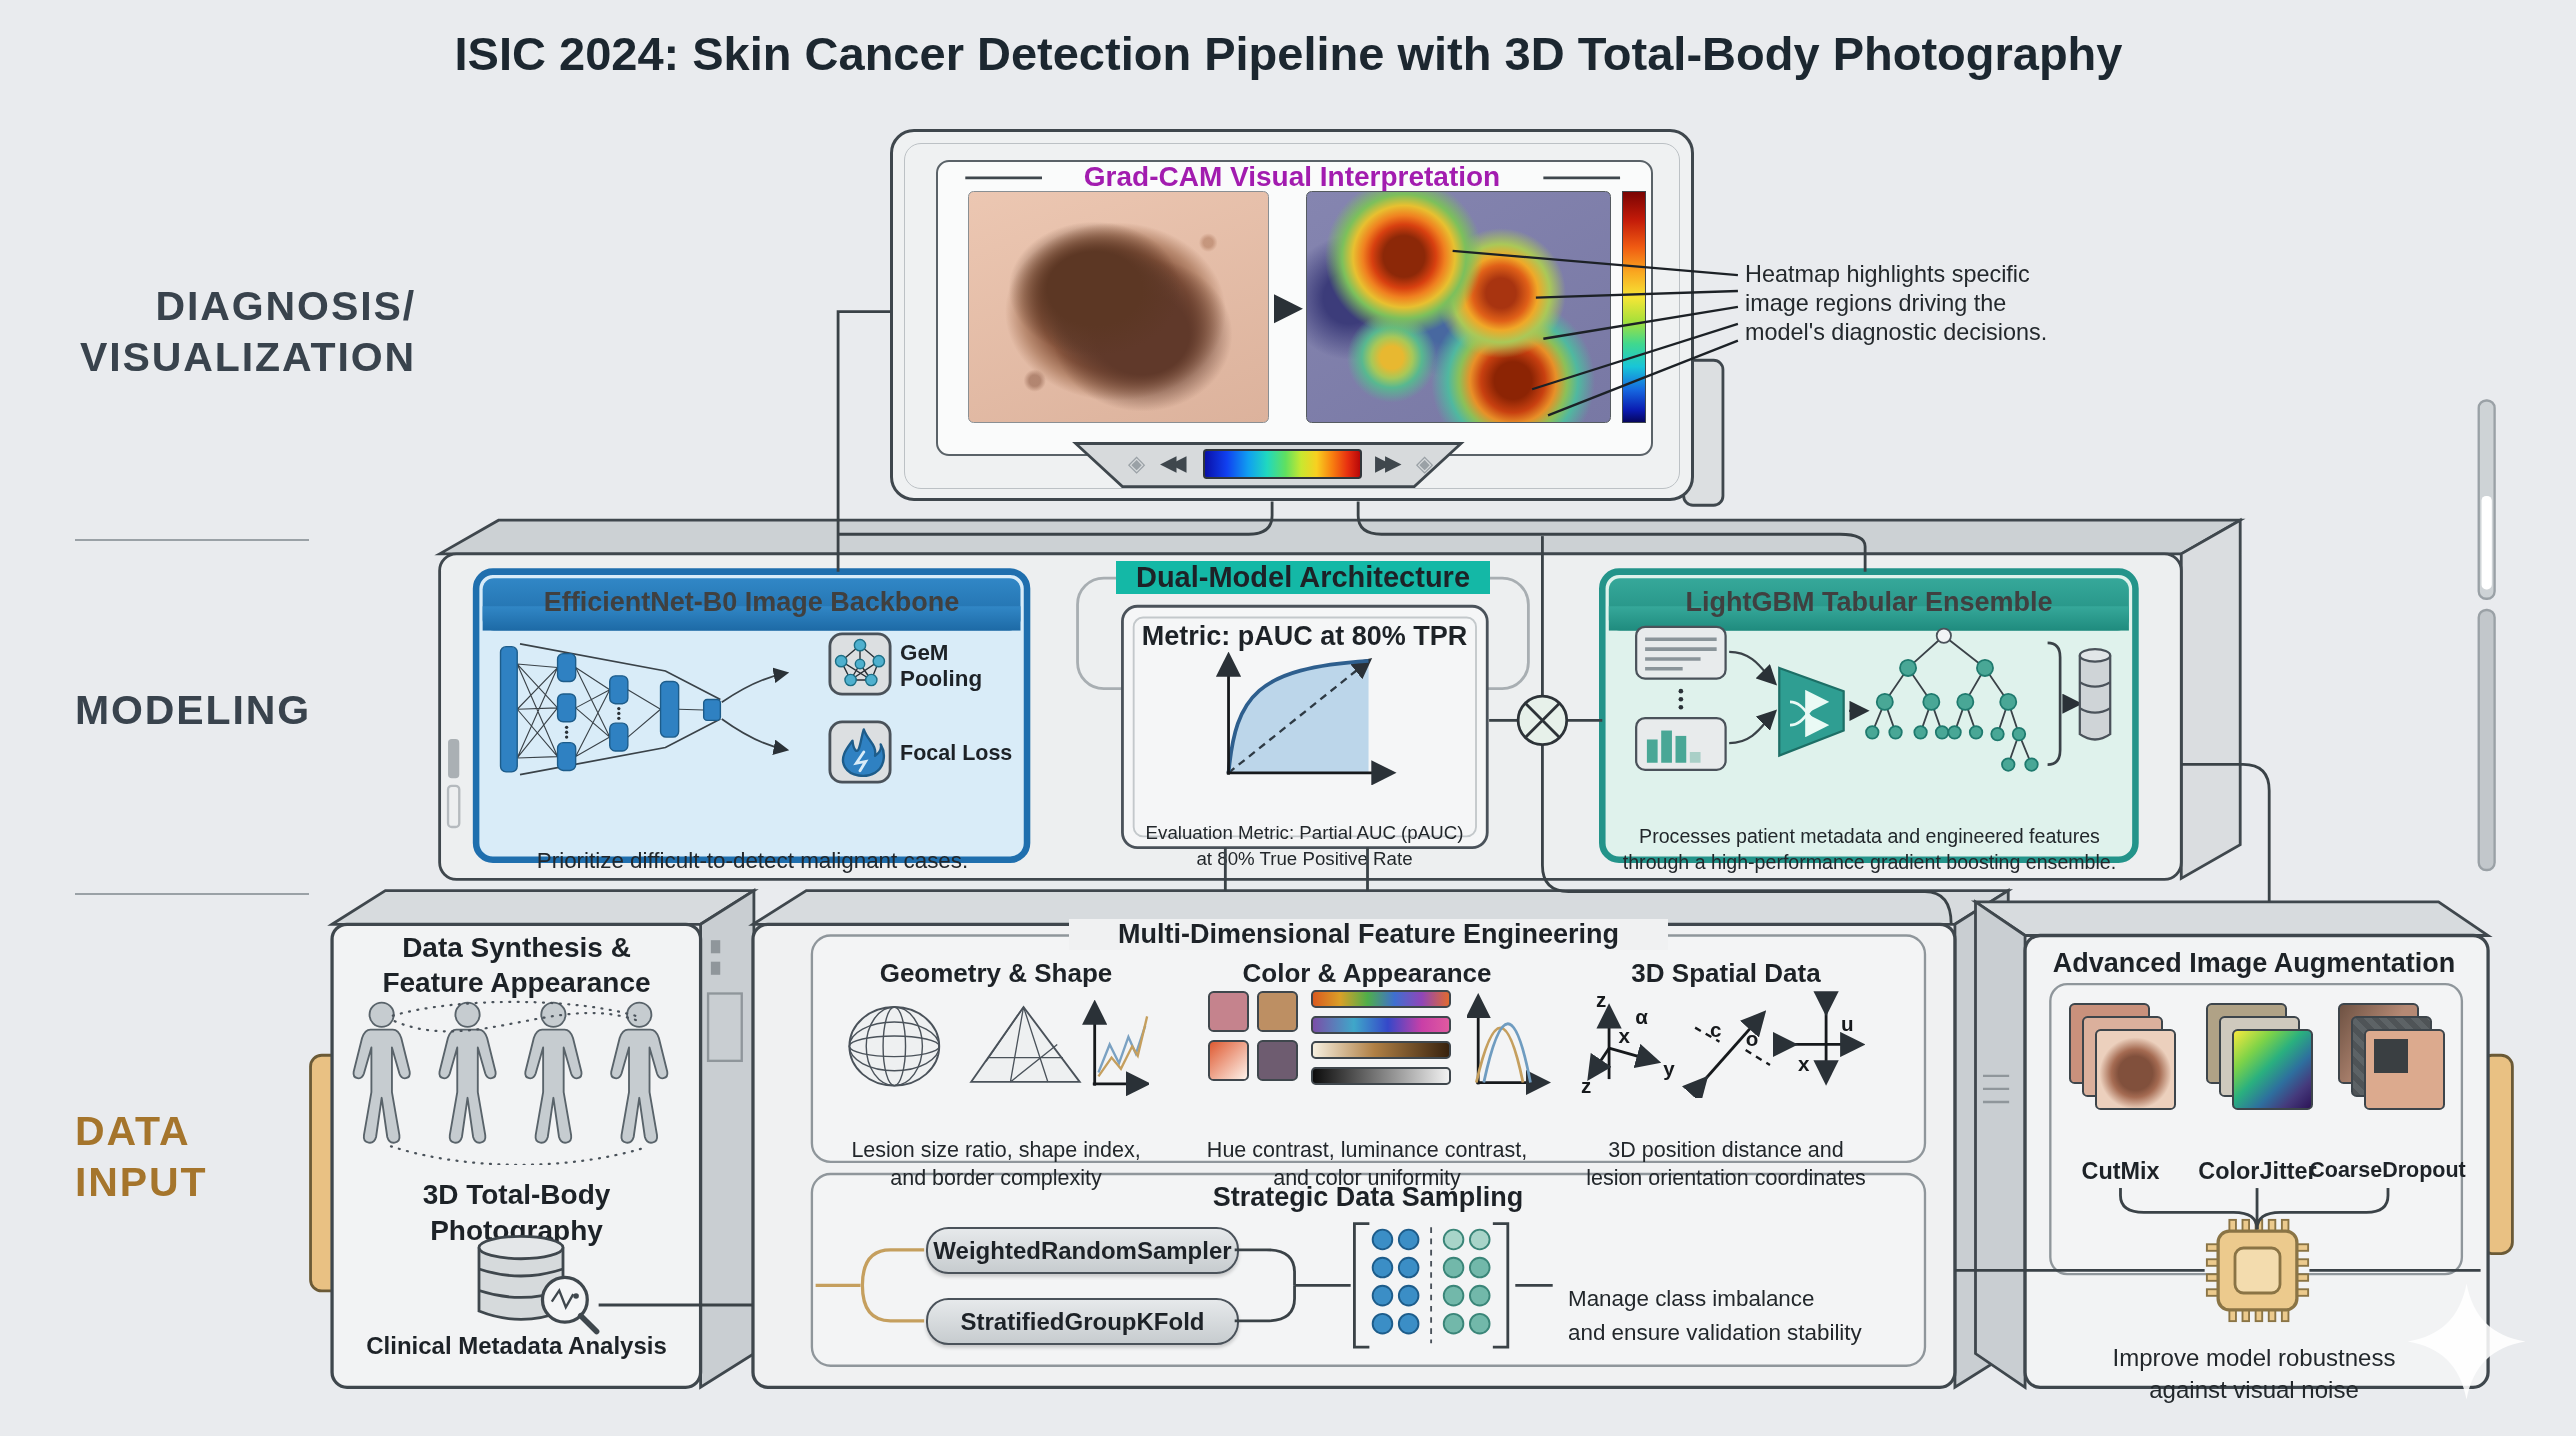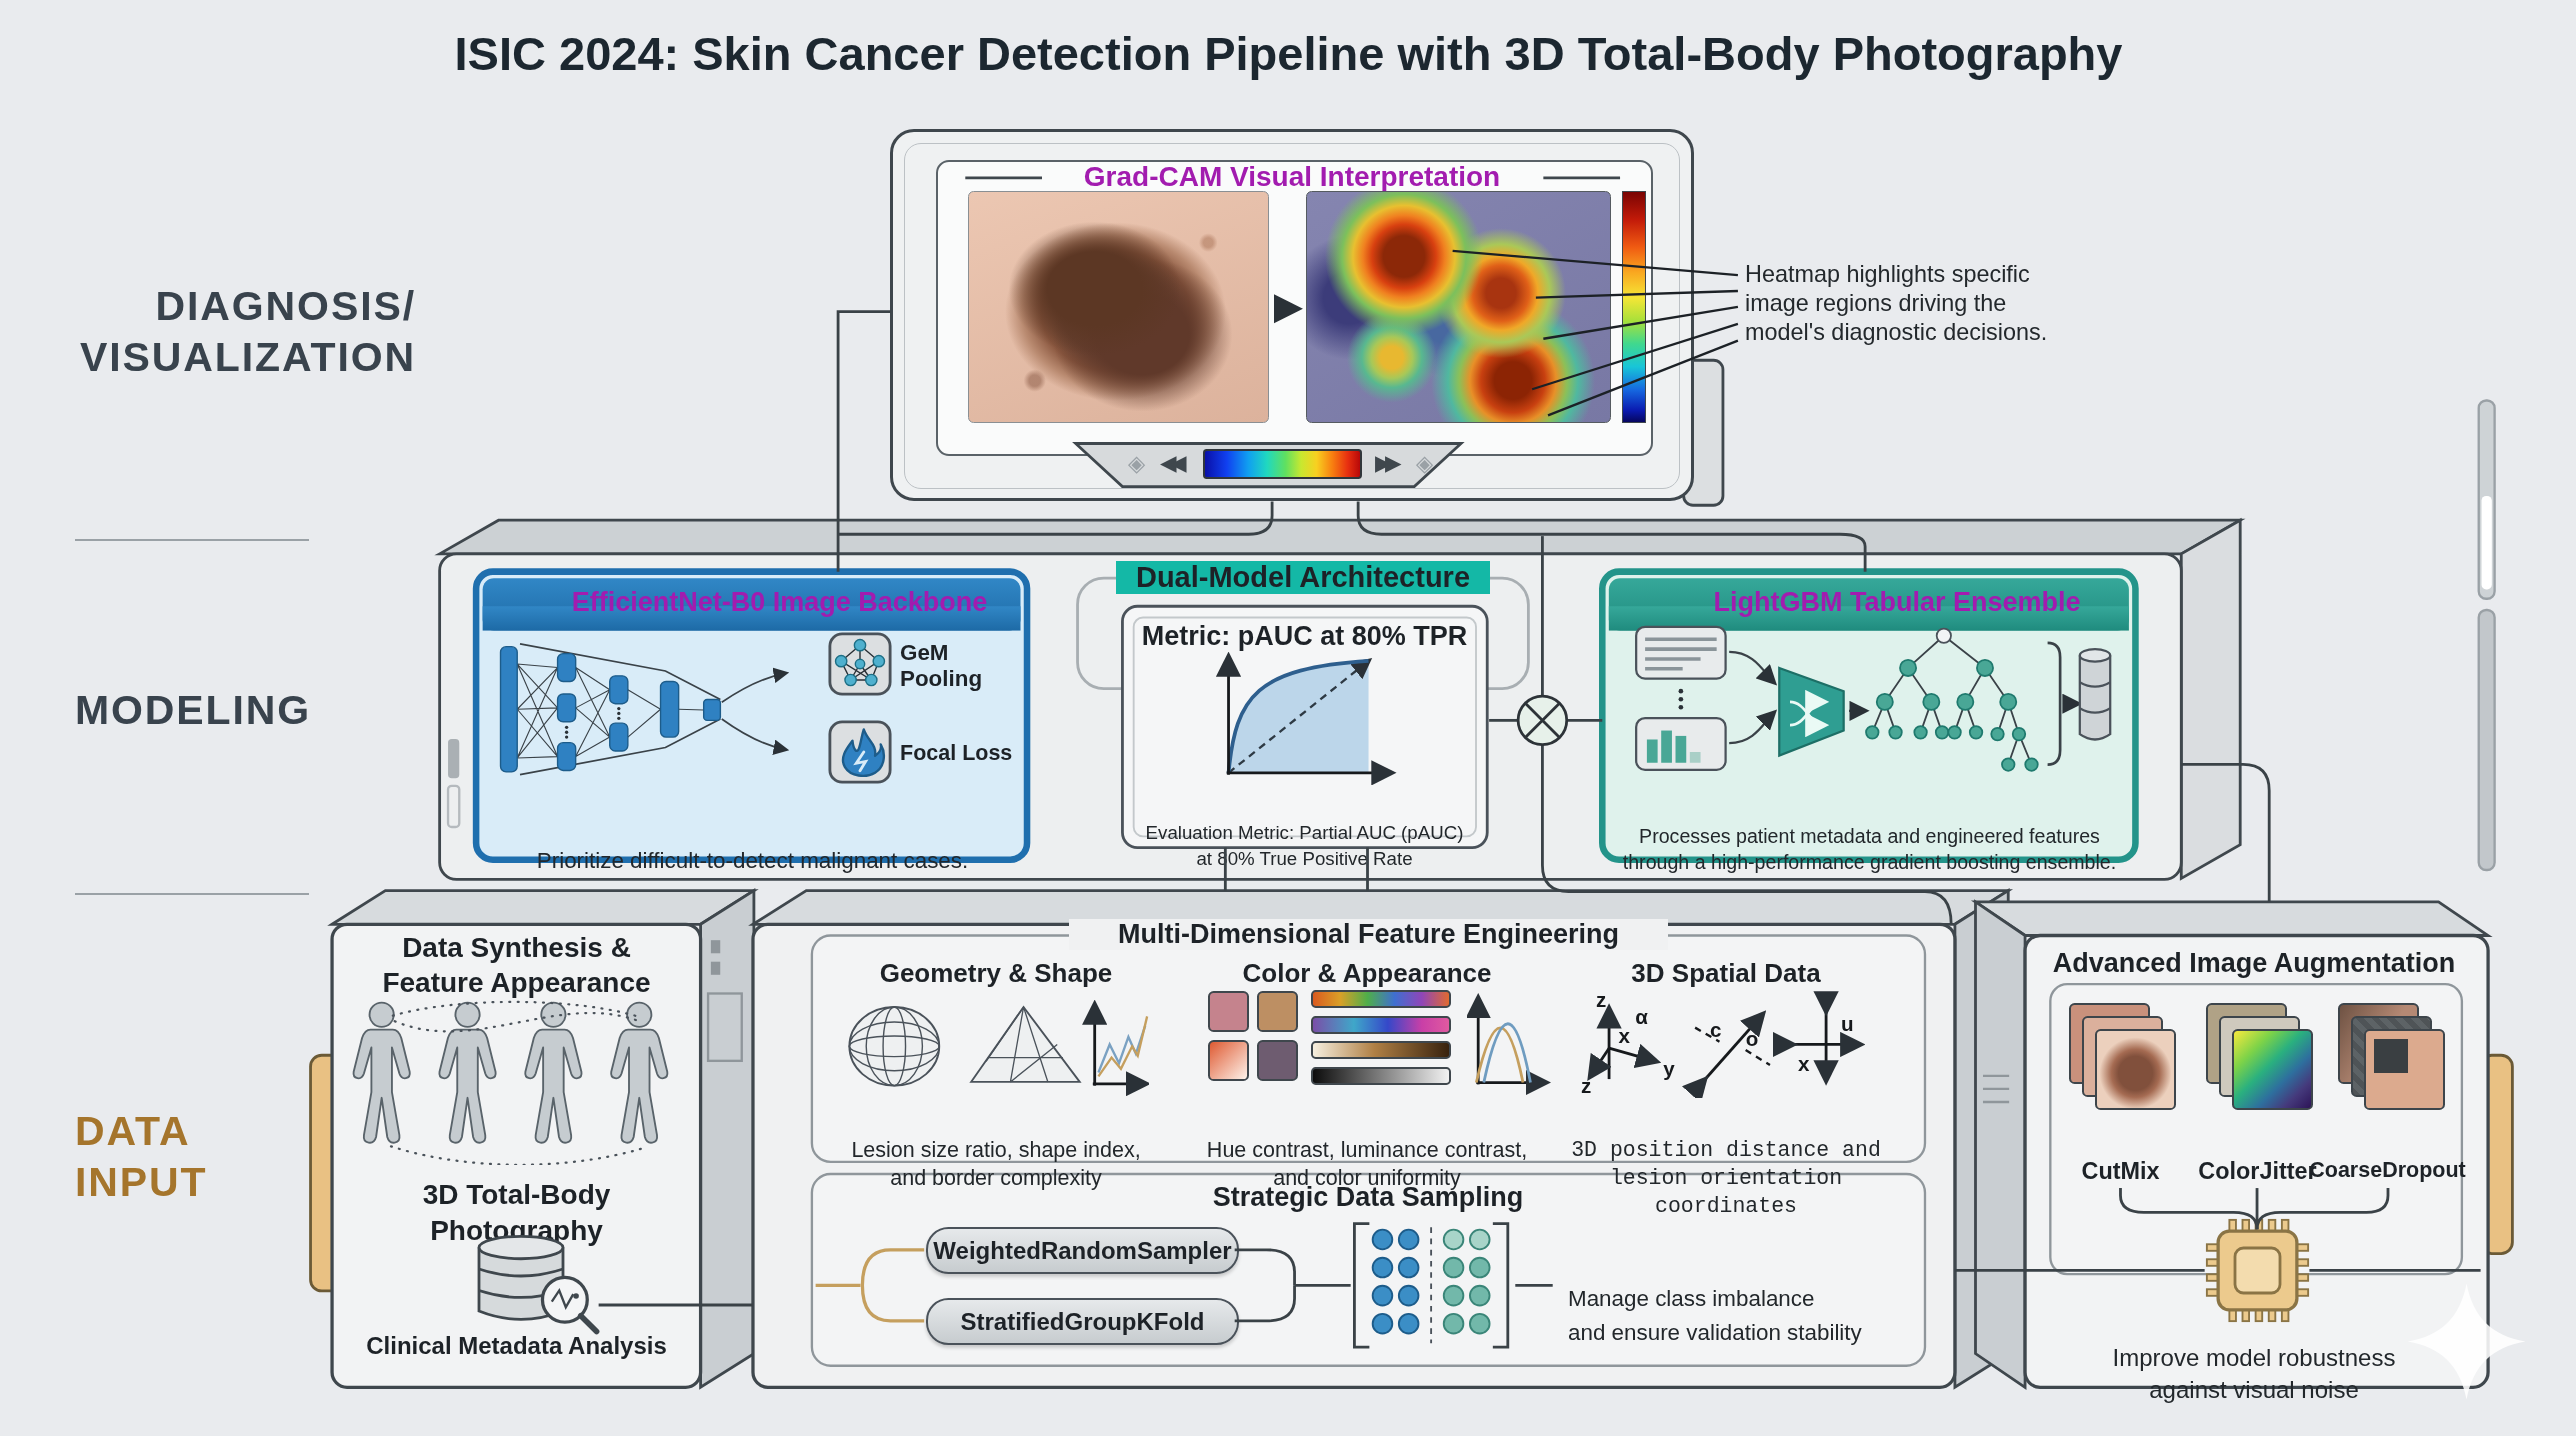--- a/index.html
+++ b/index.html
@@ -3,21 +3,21 @@
 <meta charset="utf-8">
 <style>
   html,body{margin:0;padding:0;background:#e9ebee;}
   #canvas{position:relative;width:2576px;height:1437px;background:#e9ebee;overflow:hidden;
           font-family:"Liberation Sans",sans-serif;color:#1d2227;}
   .abs{position:absolute;}
   .b{font-weight:700;}
   .ctr{text-align:center;}
   svg{display:block;}
   .cap{font-weight:400;color:#22272b;margin-top:32px;}
-  .whd{color:#a21caf;margin-left:28px;}
+  .whd{color:#404040;}
   .pill{position:absolute;width:309px;height:43px;border:2.8px solid #4a525a;border-radius:22.4px;
         background:linear-gradient(#e6e9eb,#c7cccf);display:flex;align-items:center;justify-content:center;
         font-weight:700;font-size:24px;box-shadow:0 2.8px 3.7px rgba(0,0,0,.18);}
   .sq{position:absolute;width:77px;height:77px;border:2.8px solid #3d454b;border-radius:5.6px;}
   .swatch{width:41px;height:41px;border:2.3px solid #3f474d;border-radius:5.6px;box-sizing:border-box;}
   .gbar{width:140px;height:18px;border:2.3px solid #3f474d;border-radius:4.7px;box-sizing:border-box;}
   .ctlicon{position:absolute;z-index:6;font-size:22.4px;line-height:1;}
 </style>
 </head>
 <body>
@@ -379,21 +379,21 @@
   </svg>
 
   <div class="abs ctr cap" style="left:809px;top:1104px;width:374px;font-size:21.5px;line-height:28px;z-index:4;">
     <div>Lesion size ratio, shape index,</div>
     <div>and border complexity</div>
   </div>
   <div class="abs ctr cap" style="left:1180px;top:1104px;width:374px;font-size:21.5px;line-height:28px;z-index:4;">
     <div>Hue contrast, luminance contrast,</div>
     <div>and color uniformity</div>
   </div>
-  <div class="abs ctr cap" style="left:1539px;top:1104px;width:374px;font-size:21.5px;line-height:28px;z-index:4;font-family:Liberation Mono, monospace;">
+  <div class="abs ctr cap" style="left:1539px;top:1104px;width:374px;font-size:21.5px;line-height:28px;z-index:4;">
     <div>3D position distance and</div>
     <div>lesion orientation coordinates</div>
   </div>
 
   <div class="abs b ctr" style="left:1181px;top:1182px;width:374px;font-size:27px;z-index:4;">Strategic Data Sampling</div>
   <div class="pill" style="left:926px;top:1227px;z-index:4;">WeightedRandomSampler</div>
   <div class="pill" style="left:926px;top:1298px;z-index:4;">StratifiedGroupKFold</div>
   <div class="abs cap" style="left:1568px;top:1250px;width:355px;font-size:22.4px;line-height:34px;z-index:4;">
     <div>Manage class imbalance</div>
     <div>and ensure validation stability</div>

